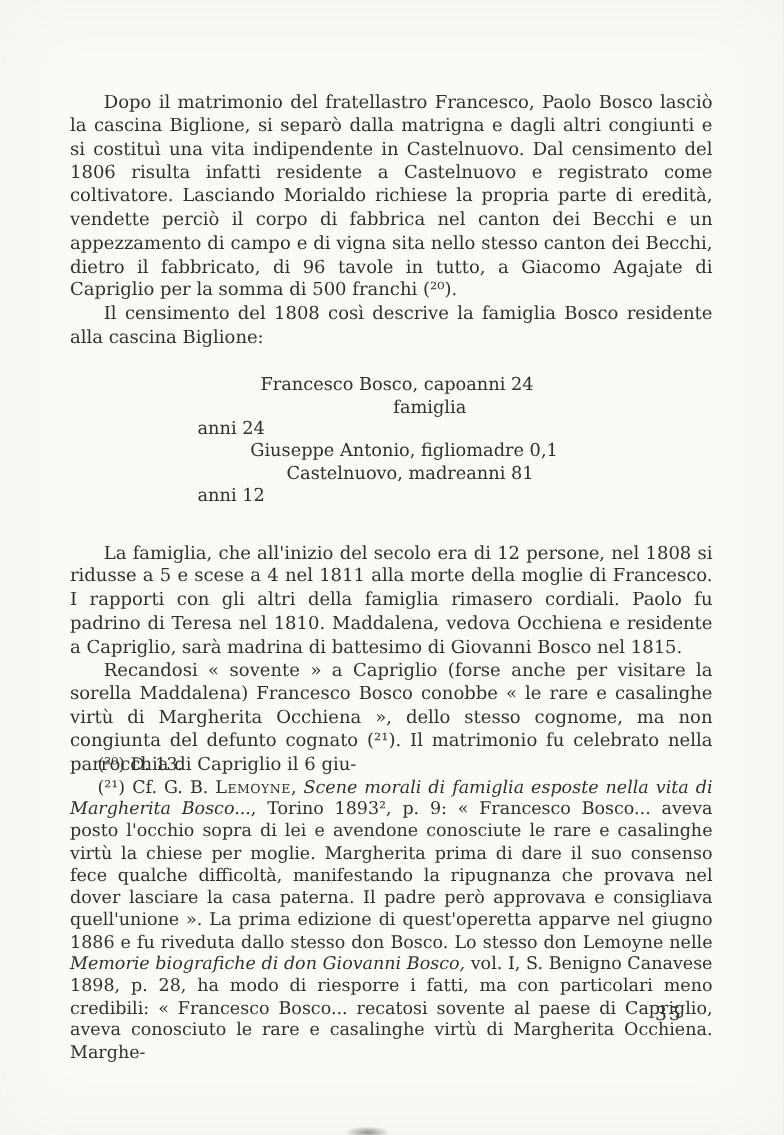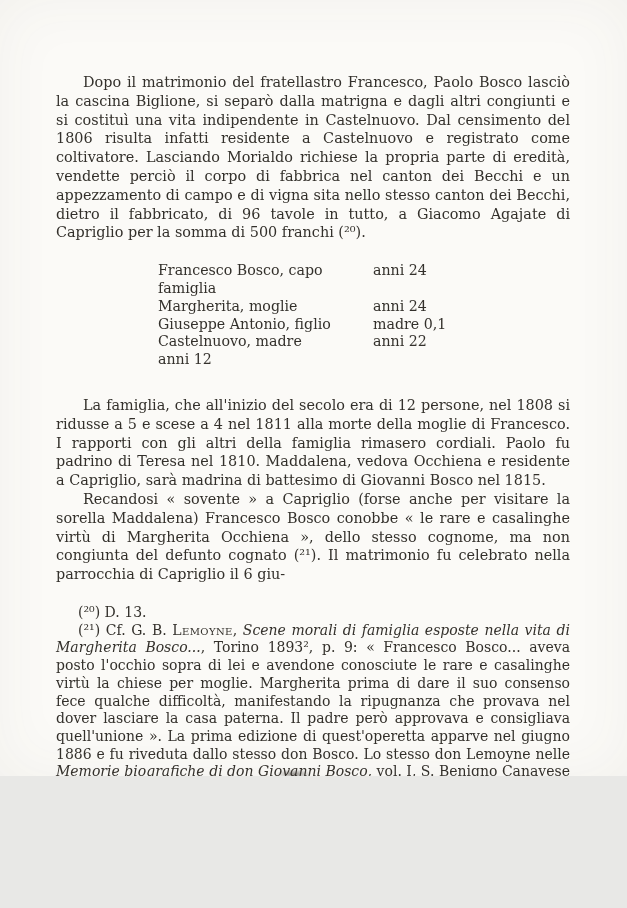--- a/index.html
+++ b/index.html
@@ -3,21 +3,21 @@
 <meta charset="utf-8">
 <style>
   html, body {
     margin: 0;
     padding: 0;
     background: #e8e8e6;
   }
   .page {
     position: relative;
     width: 627px;
-    height: 776px;
+    height: 908px;
     margin: 0 auto;
     background: var(--paper, #fbfaf7);
     color: var(--ink, #33302b);
     font-family: "DejaVu Serif", "Liberation Serif", serif;
     overflow: hidden;
     box-shadow: inset 0 0 60px rgba(80,75,65,0.05);
   }
   .body-text {
     position: absolute;
     left: 56px;
@@ -28,21 +28,21 @@
     text-align: justify;
   }
   .para {
     margin: 0;
     text-indent: 27px;
   }
   .census {
     margin: 20px 0 27px 102px;
     font-size: 14.2px;
     line-height: 17.8px;
-    text-align: left;
+    text-align: right;
   }
   .census-row {
     display: flex;
   }
   .census-name {
     width: 215px;
     flex: 0 0 215px;
   }
   .census-age {
     white-space: nowrap;
@@ -80,38 +80,38 @@
   }
 </style>
 </head>
 <body>
 
 <div class="page">
 
   <div class="body-text">
     <div>
         <p class="para"><span>Dopo il matrimonio del fratellastro Francesco, Paolo Bosco lasciò la cascina Biglione, si separò dalla matrigna e dagli altri congiunti e si costituì una vita indipendente in Castelnuovo. Dal censimento del 1806 risulta infatti residente a Castelnuovo e registrato come coltivatore. Lasciando Morialdo richiese la propria parte di eredità, vendette perciò il corpo di fabbrica nel canton dei Becchi e un appezzamento di campo e di vigna sita nello stesso canton dei Becchi, dietro il fabbricato, di 96 tavole in tutto, a Giacomo Agajate di Capriglio per la somma di 500 franchi (²⁰).</span></p>
+        <p class="para"><span>Il censimento del 1808 così descrive la famiglia Bosco residente alla cascina Biglione:</span></p>
       </div>
 
     <div class="census">
         <div class="census-row">
           <span class="census-name">Francesco Bosco, capo famiglia</span>
           <span class="census-age">anni 24</span>
         </div>
         <div class="census-row">
-          <span class="census-name">Margherita, moglie</span>
           <span class="census-age">anni 24</span>
         </div>
         <div class="census-row">
           <span class="census-name">Giuseppe Antonio, figlio</span>
           <span class="census-age">madre 0,1</span>
         </div>
         <div class="census-row">
           <span class="census-name">Castelnuovo, madre</span>
-          <span class="census-age">anni 22</span>
+          <span class="census-age">anni 81</span>
         </div>
         <div class="census-row">
           <span class="census-age">anni 12</span>
         </div>
       </div>
 
     <div>
         <p class="para"><span>La famiglia, che all'inizio del secolo era di 12 persone, nel 1808 si ridusse a 5 e scese a 4 nel 1811 alla morte della moglie di Francesco. I rapporti con gli altri della famiglia rimasero cordiali. Paolo fu padrino di Teresa nel 1810. Maddalena, vedova Occhiena e residente a Capriglio, sarà madrina di battesimo di Giovanni Bosco nel 1815.</span></p>
         <p class="para"><span>Recandosi « sovente » a Capriglio (forse anche per visitare la sorella Maddalena) Francesco Bosco conobbe « le rare e casalinghe virtù di Margherita Occhiena », dello stesso cognome, ma non congiunta del defunto cognato (²¹). Il matrimonio fu celebrato nella parrocchia di Capriglio il 6 giu-</span></p>
       </div>

